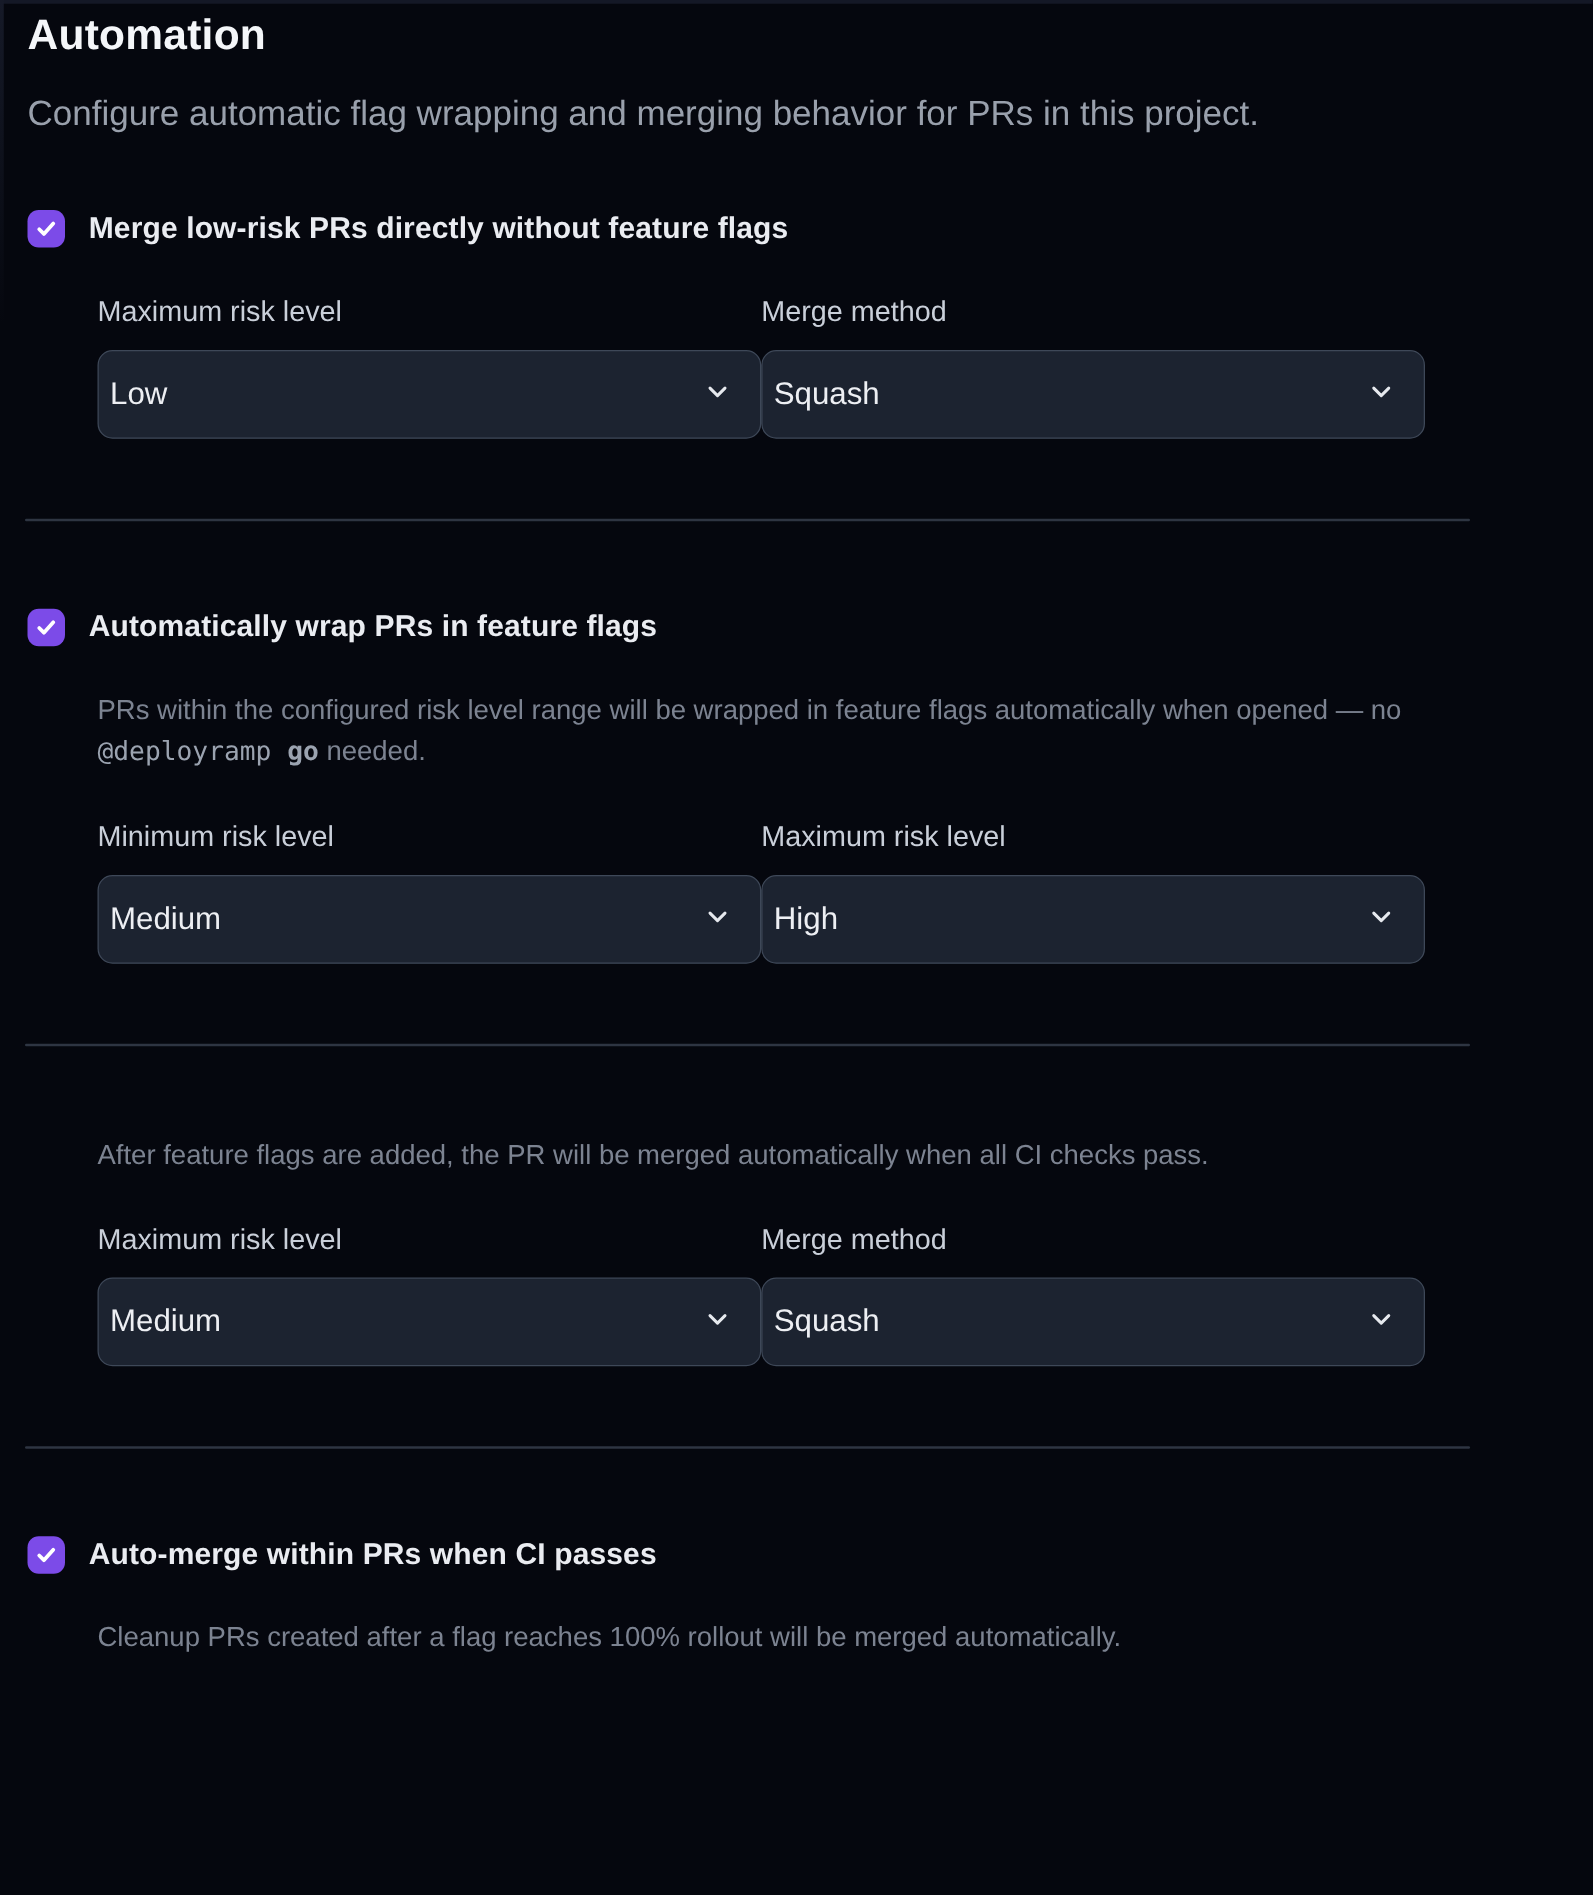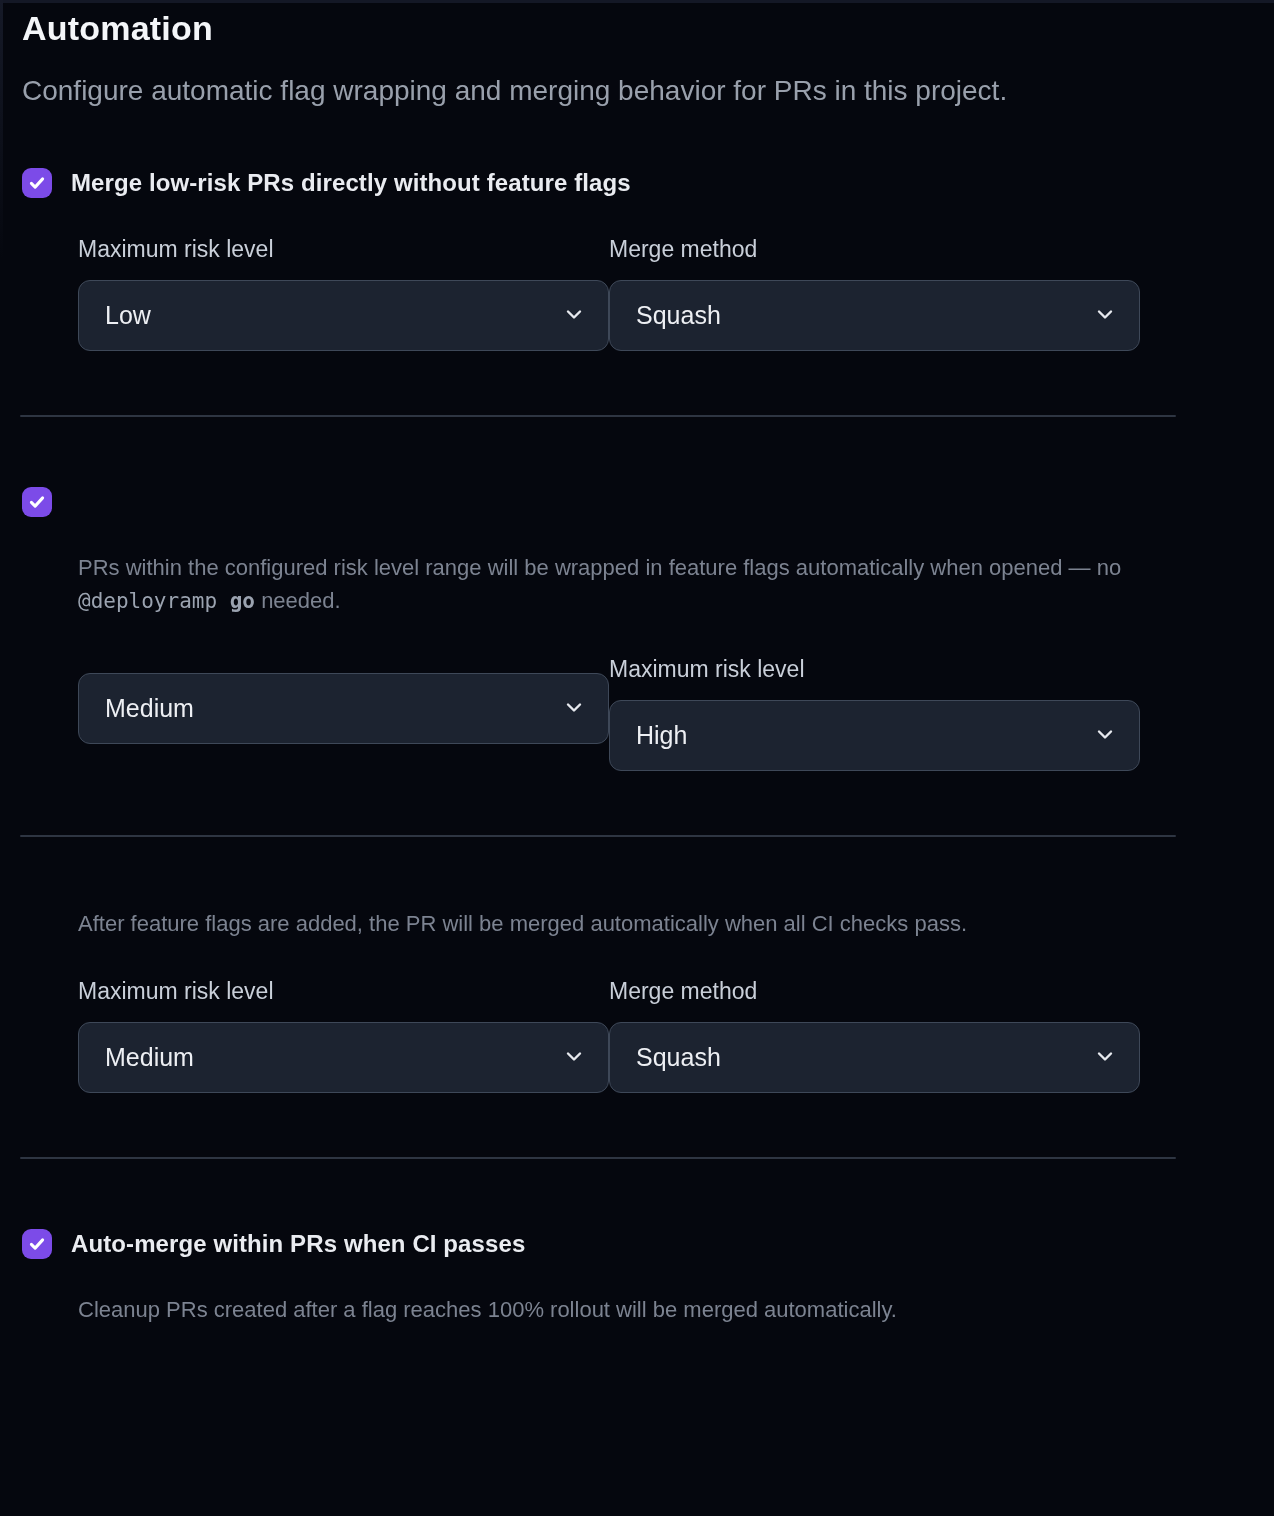--- a/index.html
+++ b/index.html
@@ -107,21 +107,21 @@
   .select {
     margin-top: 17px;
     height: 71px;
     width: 100%;
     background: #1c2330;
     border: 1px solid #3e4858;
     border-radius: 12px;
     display: flex;
     align-items: center;
     justify-content: space-between;
-    padding: 0 22px 0 26px;
+    padding: 0 22px 0 9px;
     cursor: pointer;
   }
   .select-value {
     font-size: 25px;
     color: #edeff3;
   }
   .chevron { width: 24px; height: 24px; flex: none; }
 </style>
 </head>
 <body>
@@ -176,25 +176,27 @@
 
   <section class="setting">
     <div class="sec-head">
       <div class="checkbox checked">
         <span>
           <svg viewBox="0 0 24 24" width="18" height="18" fill="none" stroke="#ffffff" stroke-width="4" stroke-linecap="round" stroke-linejoin="round">
               <path d="M4.5 12.5 L9.5 17.5 L19.5 6.5"></path>
             </svg>
         </span>
       </div>
+      <div class="sec-label">Automatically wrap PRs in feature flags</div>
     </div>
     <div class="sec-body">
       <p class="desc"><span>PRs within the configured risk level range will be wrapped in feature flags automatically when opened — no </span><span class="code">@deployramp </span><span class="code bold">go</span><span> needed.</span></p>
       <div class="fields">
         <div class="field">
+          <div class="field-label">Minimum risk level</div>
           <div class="select">
             <span class="select-value">Medium</span>
             <span>
               <svg class="chevron" viewBox="0 0 24 24" fill="none" stroke="#e6e9ee" stroke-width="2.4" stroke-linecap="round" stroke-linejoin="round">
                   <path d="M6 9.5 L12 15.5 L18 9.5"></path>
                 </svg>
             </span>
           </div>
         </div>
         <div class="field">

